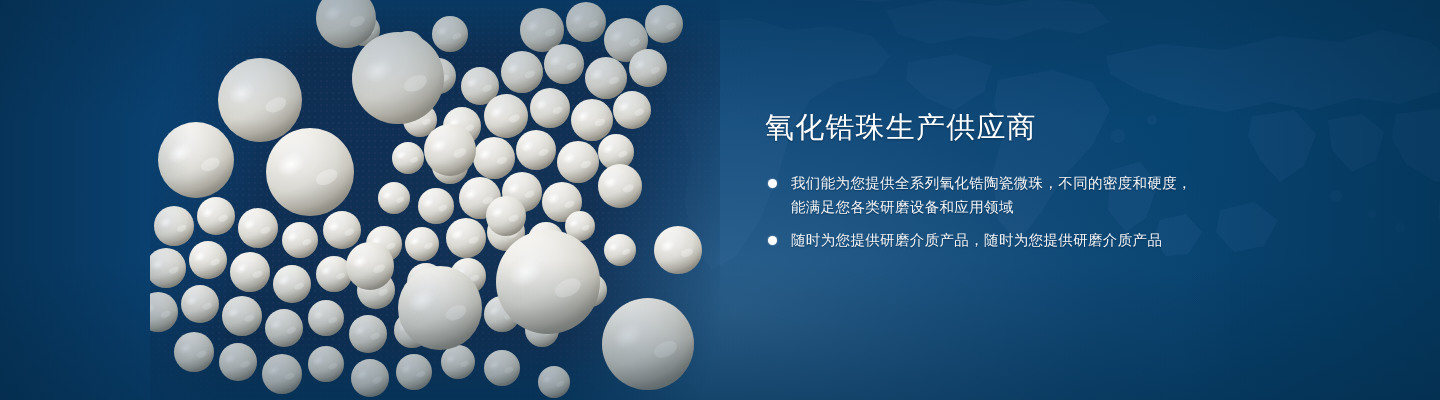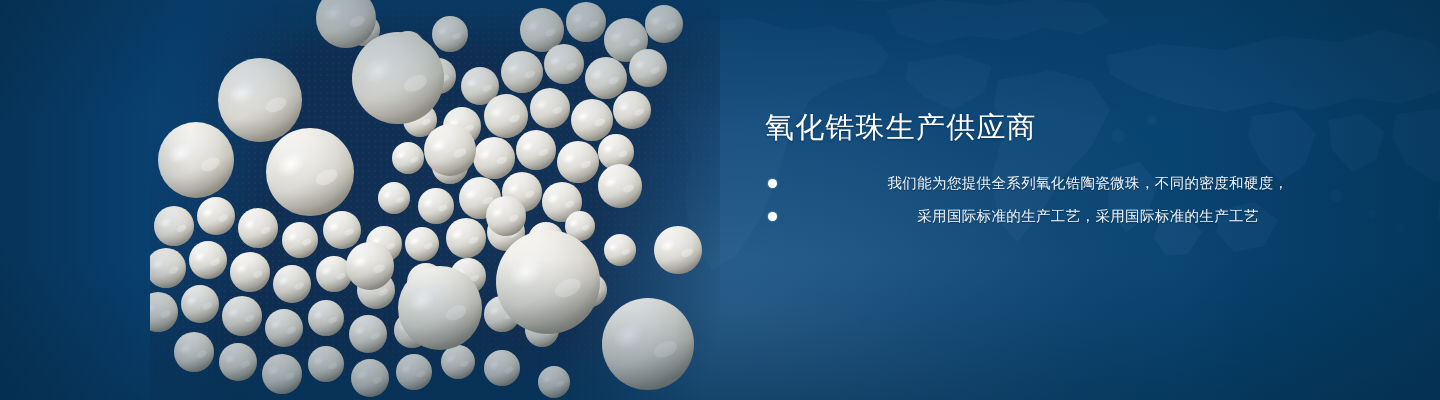--- a/index.html
+++ b/index.html
@@ -112,21 +112,21 @@
   }
   .bullet:last-child { margin-bottom: 0; }
   .dot {
     position: absolute;
     left: 3px; top: 8px;
     width: 9px; height: 9px;
     border-radius: 50%;
     background: #ffffff;
     box-shadow: 0 0 2px rgba(255,255,255,.5);
   }
-  .bullet-line { display: block; text-align: center; }
+  .bullet-line { display: block; }
 </style>
 </head>
 <body>
 
 <div id="banner">
 
   <div class="bg-base"></div>
 
   <div class="bg-worldmap">
     <svg viewBox="0 0 900 330" preserveAspectRatio="none">
@@ -299,21 +299,22 @@
 
   <div class="bg-vignette"></div>
 
   <div class="copy">
     <h1 class="headline">氧化锆珠生产供应商</h1>
 
     <ul class="bullets">
       <li class="bullet">
         <span class="dot"></span>
         <span class="bullet-line">我们能为您提供全系列氧化锆陶瓷微珠，不同的密度和硬度，</span>
+        <span class="bullet-line">能满足您各类研磨设备和应用领域</span>
       </li>
       <li class="bullet">
         <span class="dot"></span>
-        <span class="bullet-line">采用国际标准的生产工艺，采用国际标准的生产工艺</span>
+        <span class="bullet-line">随时为您提供研磨介质产品，随时为您提供研磨介质产品</span>
       </li>
     </ul>
   </div>
 
 </div>
 
 </body></html>

